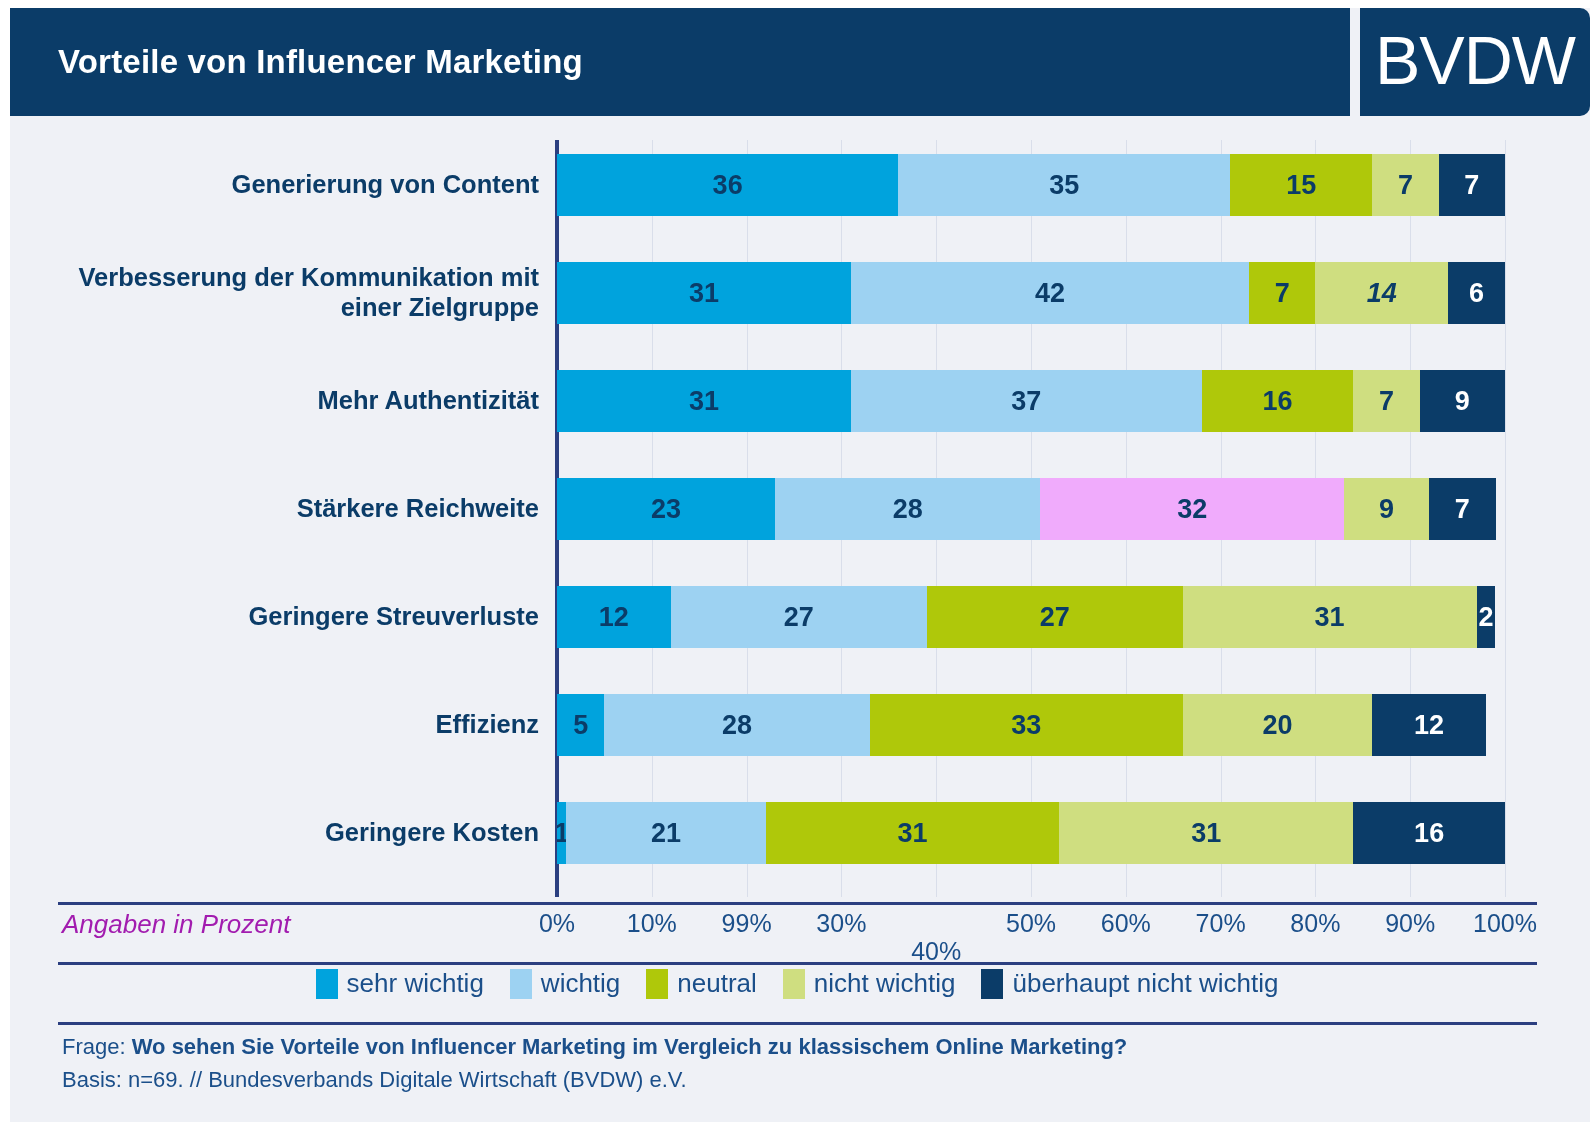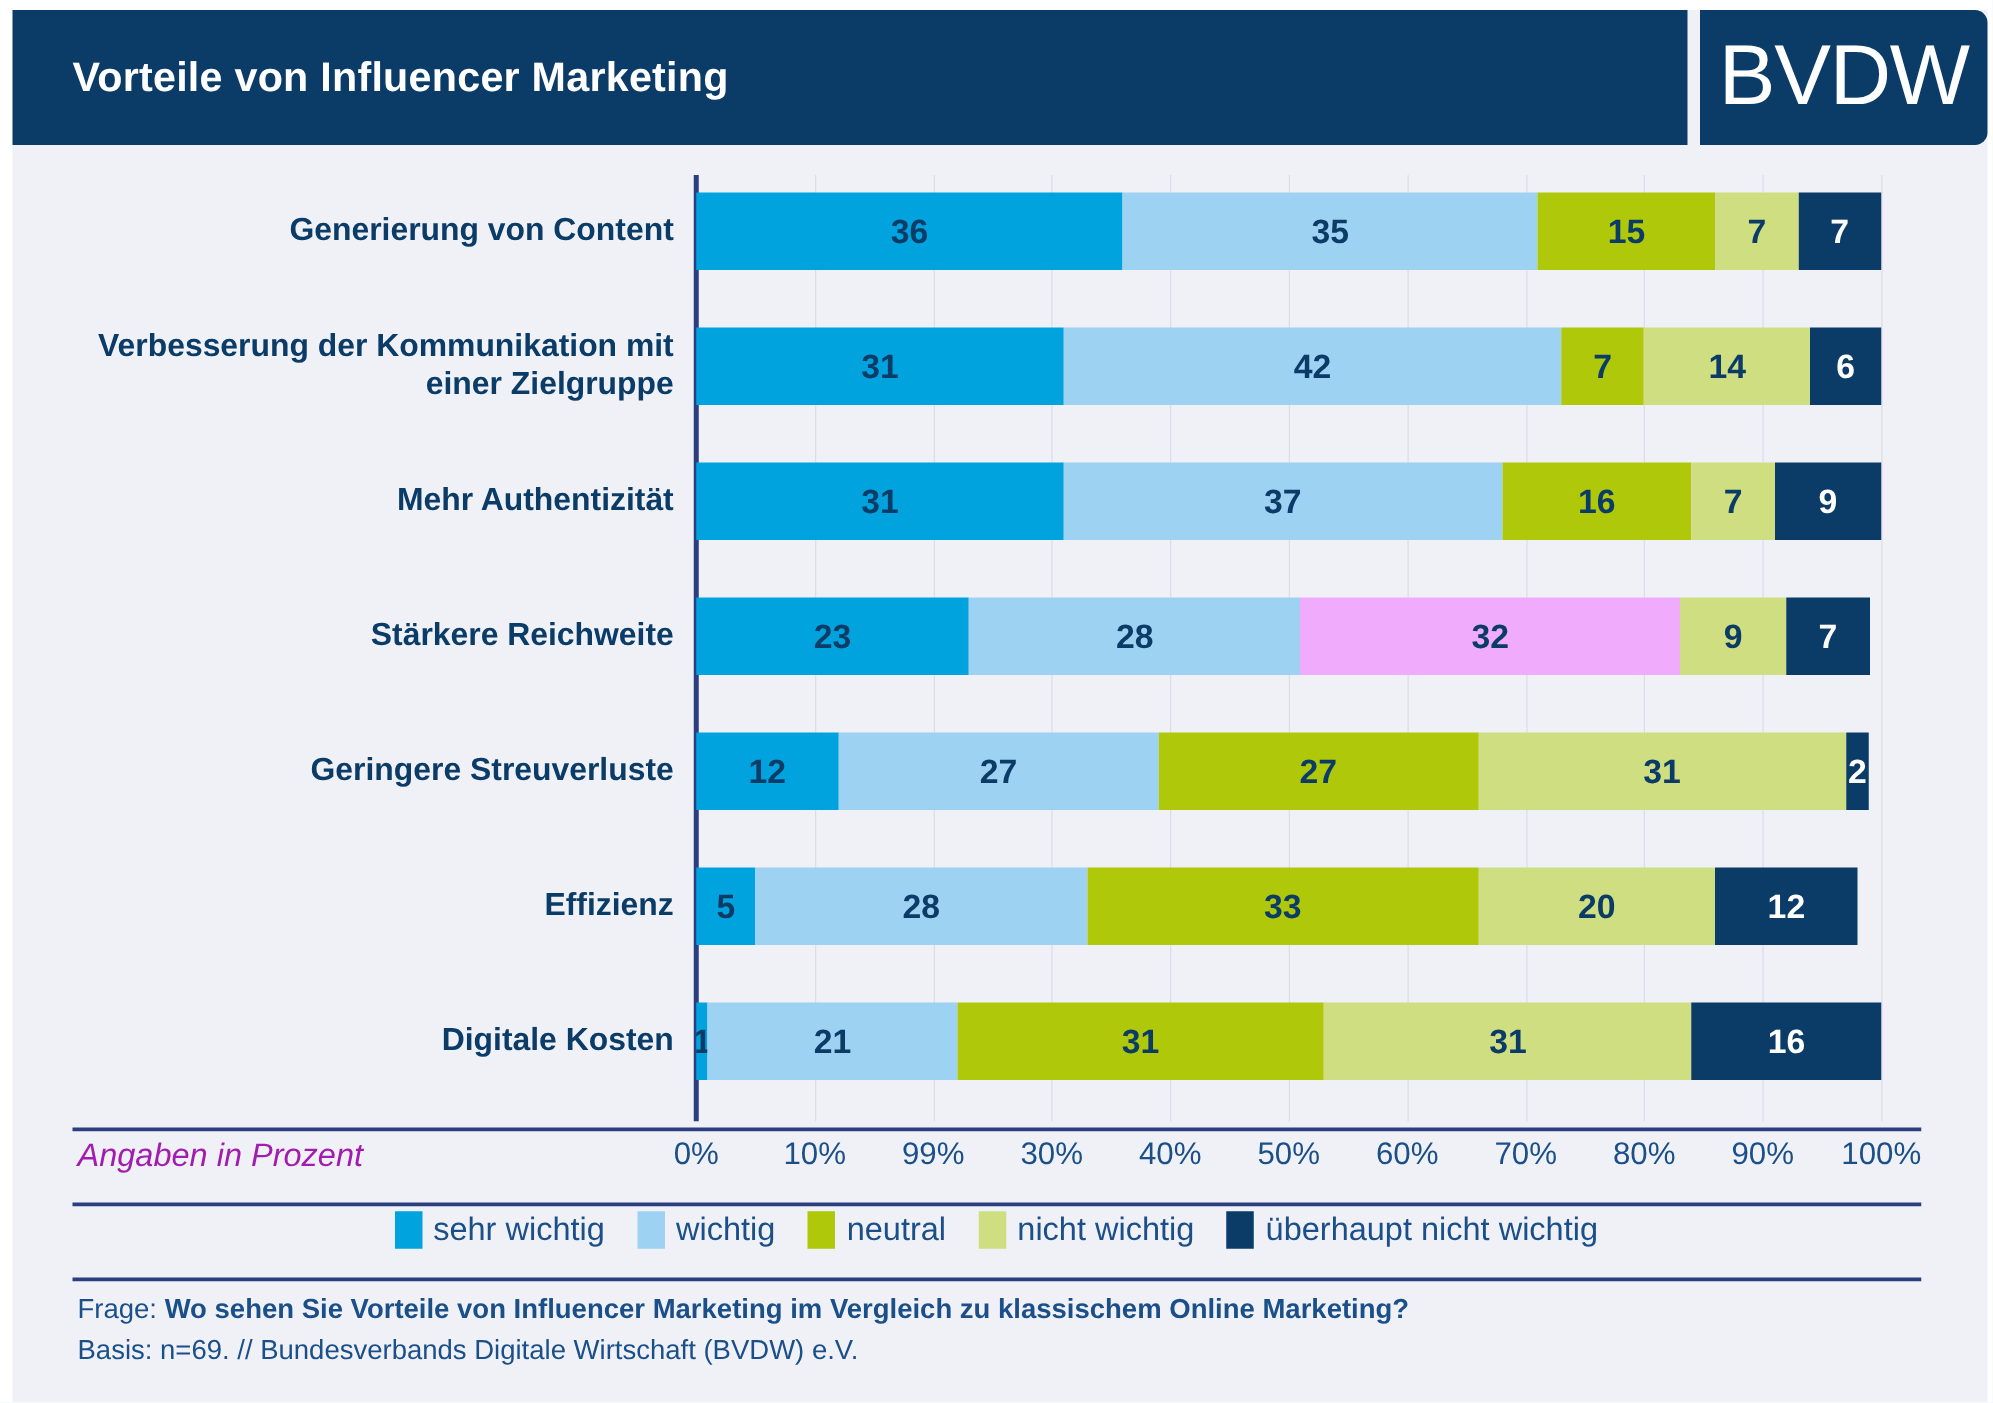--- a/index.html
+++ b/index.html
@@ -197,21 +197,21 @@
   </div>
 
   <div class="chart-wrap">
     <div class="cat-labels" id="cat-labels">
         <div class="cat-label" style="top: 29px;">Generierung von Content</div>
         <div class="cat-label" style="top: 122px; width: 480px;">Verbesserung der Kommunikation mit einer Zielgruppe</div>
         <div class="cat-label" style="top: 245px;">Mehr Authentizität</div>
         <div class="cat-label" style="top: 353px;">Stärkere Reichweite</div>
         <div class="cat-label" style="top: 461px;">Geringere Streuverluste</div>
         <div class="cat-label" style="top: 569px;">Effizienz</div>
-        <div class="cat-label" style="top: 677px;">Digitale Kosten</div>
+        <div class="cat-label" style="top: 677px;">Geringere Kosten</div>
       </div>
     <div class="plot">
       <div class="gridlines" id="gridlines">
           <div class="gridline" style="left: 0%;"></div>
           <div class="gridline" style="left: 10%;"></div>
           <div class="gridline" style="left: 20%;"></div>
           <div class="gridline" style="left: 30%;"></div>
           <div class="gridline" style="left: 40%;"></div>
           <div class="gridline" style="left: 50%;"></div>
           <div class="gridline" style="left: 60%;"></div>
@@ -226,21 +226,21 @@
             <div class="seg" style="width: 36%; background: rgb(0, 163, 221);">36</div>
             <div class="seg" style="width: 35%; background: rgb(157, 210, 242);">35</div>
             <div class="seg" style="width: 15%; background: rgb(175, 200, 10);">15</div>
             <div class="seg" style="width: 7%; background: rgb(207, 222, 128);">7</div>
             <div class="seg inv" style="width: 7%; background: rgb(11, 60, 104);">7</div>
           </div>
           <div class="row" style="top: 122px;">
             <div class="seg" style="width: 31%; background: rgb(0, 163, 221);">31</div>
             <div class="seg" style="width: 42%; background: rgb(157, 210, 242);">42</div>
             <div class="seg" style="width: 7%; background: rgb(175, 200, 10);">7</div>
-            <div class="seg" style="width: 14%; background: rgb(207, 222, 128);">14</div>
+            <div class="seg" style="width: 14%; background: rgb(207, 222, 128); font-style: italic;">14</div>
             <div class="seg inv" style="width: 6%; background: rgb(11, 60, 104);">6</div>
           </div>
           <div class="row" style="top: 230px;">
             <div class="seg" style="width: 31%; background: rgb(0, 163, 221);">31</div>
             <div class="seg" style="width: 37%; background: rgb(157, 210, 242);">37</div>
             <div class="seg" style="width: 16%; background: rgb(175, 200, 10);">16</div>
             <div class="seg" style="width: 7%; background: rgb(207, 222, 128);">7</div>
             <div class="seg inv" style="width: 9%; background: rgb(11, 60, 104);">9</div>
           </div>
           <div class="row" style="top: 338px;">
@@ -275,21 +275,21 @@
     </div>
   </div>
 
   <div class="rule" id="rule-axis"></div>
   <div class="axis-label">Angaben in Prozent</div>
   <div class="ticks" id="ticks">
       <span class="tick" style="left: 0%;">0%</span>
       <span class="tick" style="left: 10%;">10%</span>
       <span class="tick" style="left: 20%;">99%</span>
       <span class="tick" style="left: 30%;">30%</span>
-      <span class="tick" style="left: 40%;">40%</span>
+      <span class="tick" style="left: 40%; margin-top: 28px;">40%</span>
       <span class="tick" style="left: 50%;">50%</span>
       <span class="tick" style="left: 60%;">60%</span>
       <span class="tick" style="left: 70%;">70%</span>
       <span class="tick" style="left: 80%;">80%</span>
       <span class="tick" style="left: 90%;">90%</span>
       <span class="tick" style="left: 100%;">100%</span>
     </div>
 
   <div class="rule" id="rule-legend"></div>
   <div class="legend" id="legend">

